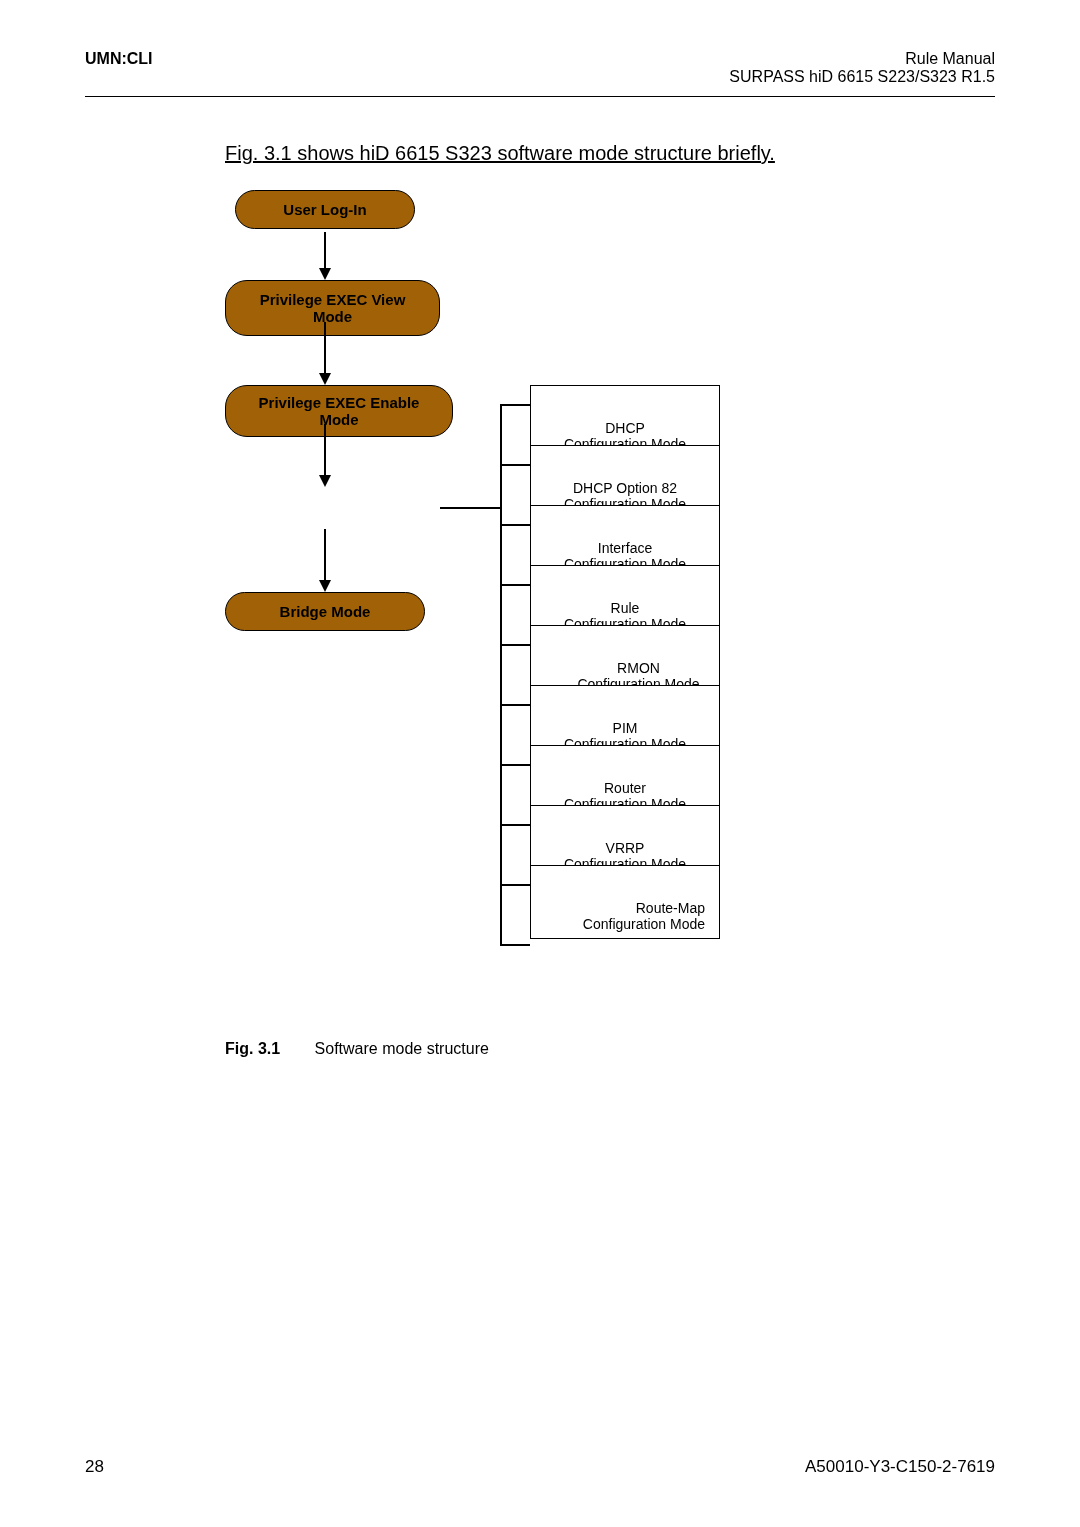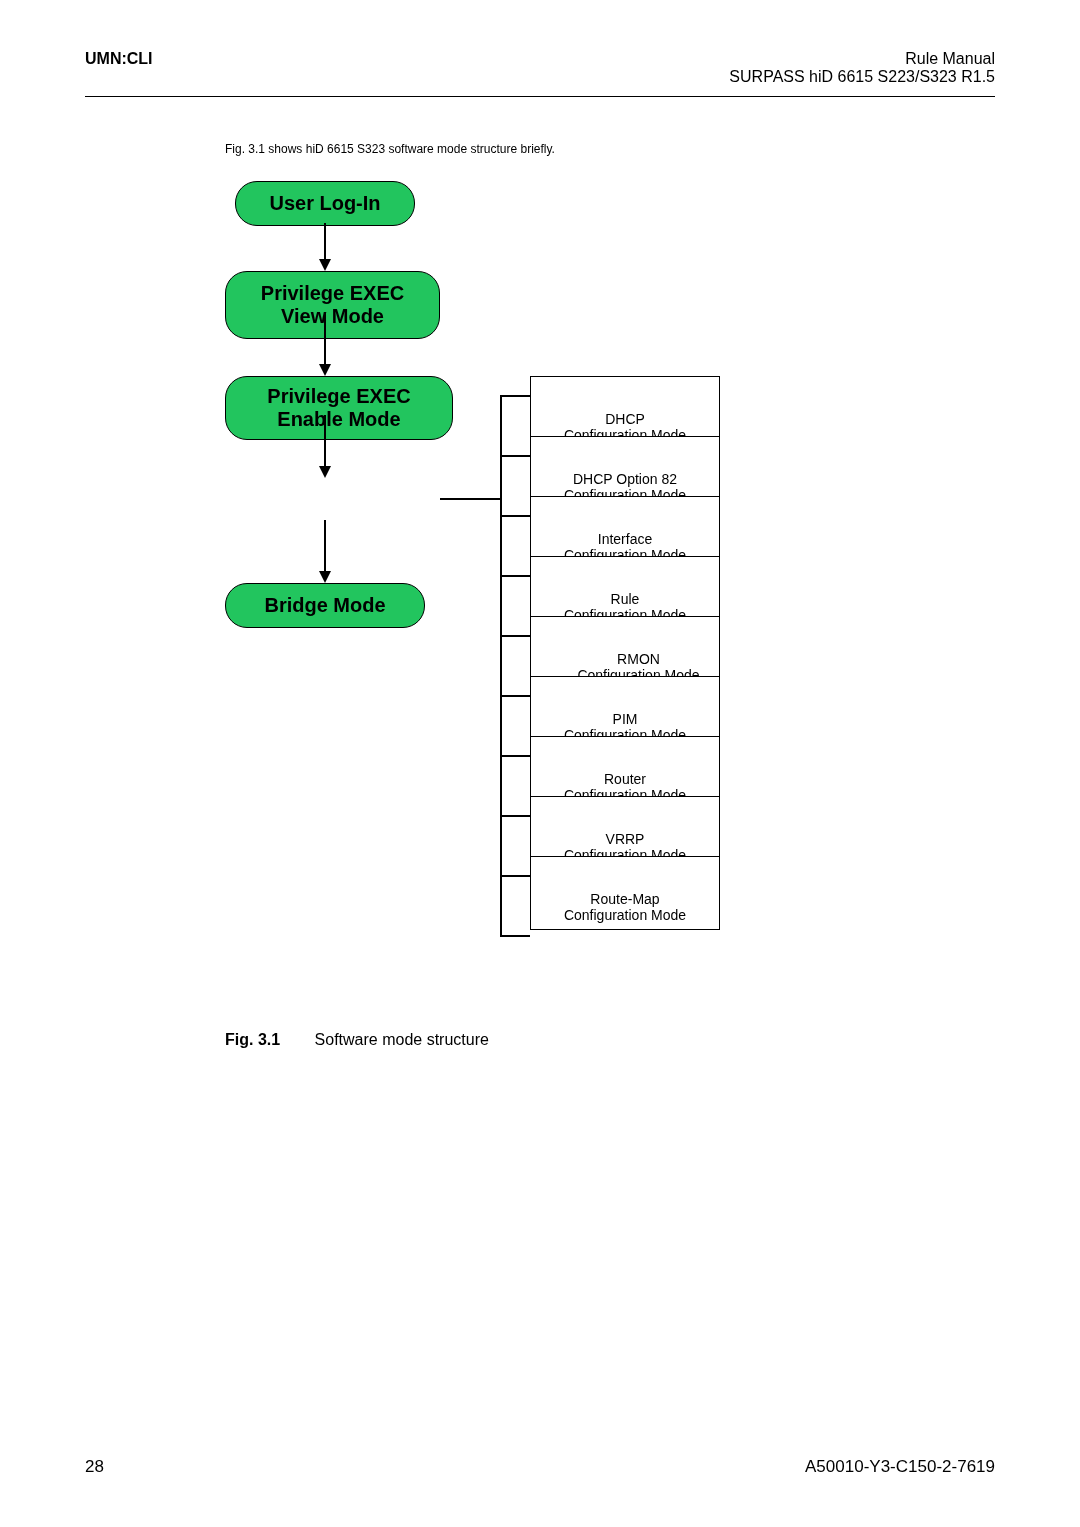--- a/index.html
+++ b/index.html
@@ -33,39 +33,40 @@
     }
     
     .header-divider {
       margin: 10px 85px 0;
       border: none;
       border-top: 1.5px solid #000;
     }
     
     .intro-text {
       margin: 45px 0 25px 225px;
-      font-size: 12px;
+      font-size: 20px;
+      text-decoration: underline;
     }
     
     .diagram-container {
       position: relative;
       width: 600px;
       margin-left: 225px;
       height: 780px;
     }
     
     .rounded-box {
       position: absolute;
       border: 1.5px solid #000;
       border-radius: 22px;
       padding: 10px 20px;
-      font-size: 20px;
+      font-size: 15px;
       font-weight: bold;
       text-align: center;
-      background: #22c55e;
+      background: #a16207;
     }
     
     .rect-box {
       position: absolute;
       border: 1.5px solid #000;
       padding: 6px 14px;
       font-size: 14px;
       text-align: center;
       background: white;
       width: 190px;
@@ -214,21 +215,21 @@
     <div>Configuration Mode</div>
   </div>
   <div class="h-line" style="left:275px; top:574px; width:30px;"></div>
 
   <div class="rect-box" style="left:305px; top:615px;">
     <div class="title">VRRP</div>
     <div>Configuration Mode</div>
   </div>
   <div class="h-line" style="left:275px; top:634px; width:30px;"></div>
 
-  <div class="rect-box" style="left:305px; top:675px;">
+  <div class="rect-box" style="left:305px; top:675px;text-align:right;">
     <div class="title">Route-Map</div>
     <div>Configuration Mode</div>
   </div>
   <div class="h-line" style="left:275px; top:694px; width:30px;"></div>
 
 </div>
 
 <div class="figure-caption">
   <span class="fig-num">Fig. 3.1</span>
   <span>Software mode structure</span>

